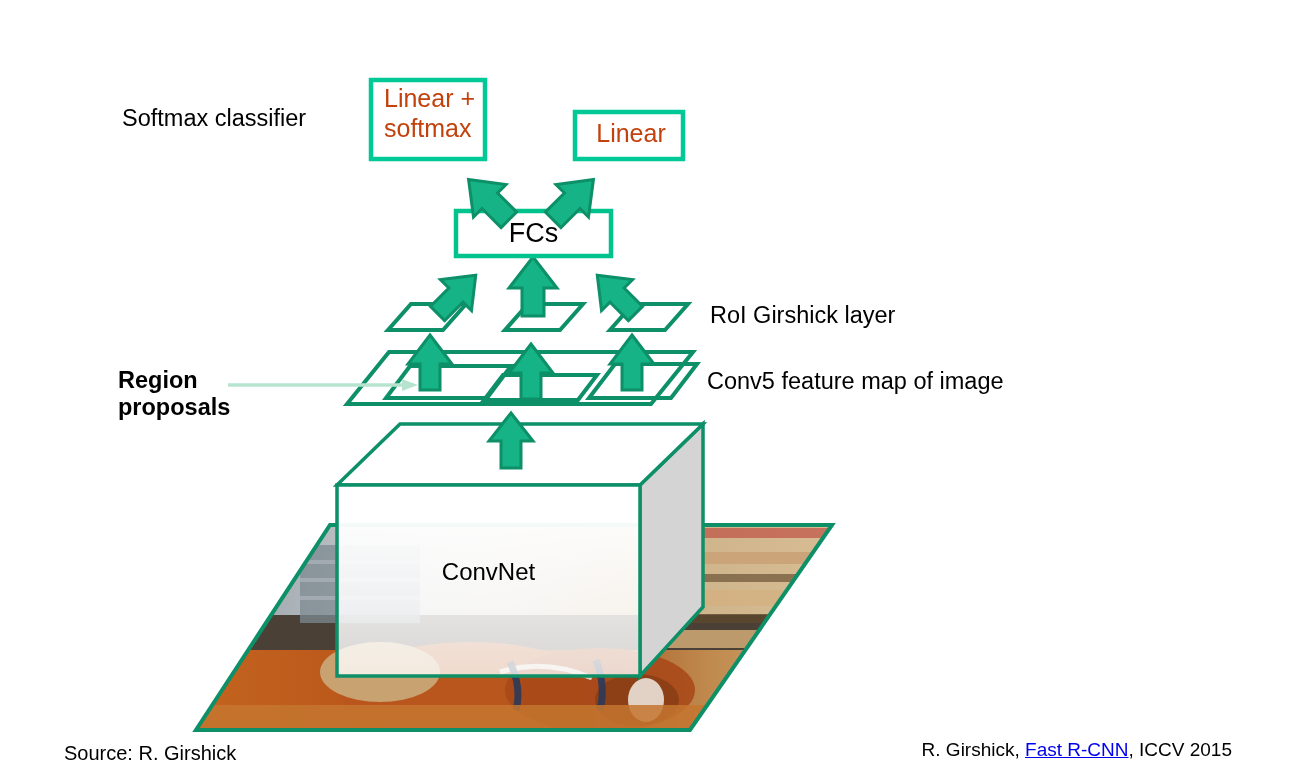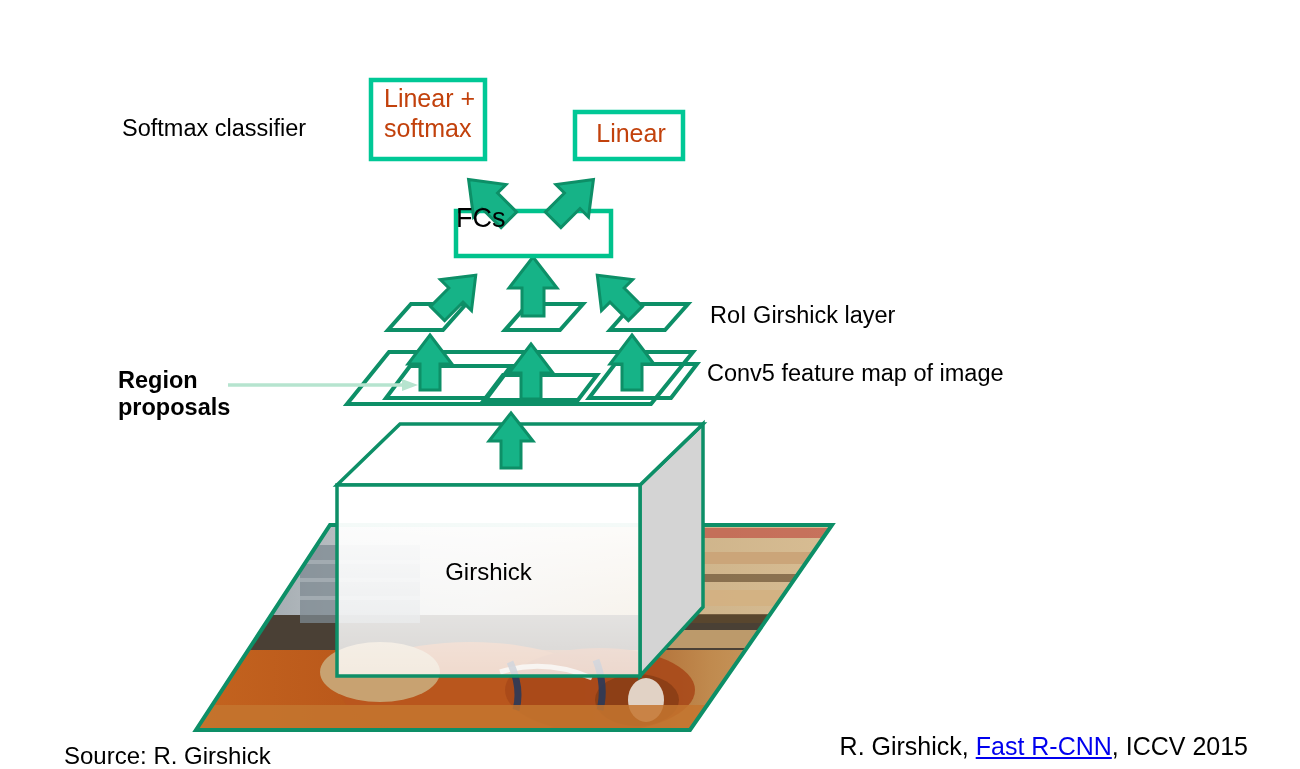--- a/index.html
+++ b/index.html
@@ -26,26 +26,26 @@
     height: 769px;
   }
   .lbl {
     position: absolute;
     font-family: "Liberation Sans", sans-serif;
     color: #000000;
     white-space: pre;
     line-height: 1.14;
   }
   .lbl-22 { font-size: 23.5px; }
-  .lbl-src { font-size: 24px; }
+  .lbl-src { font-size: 20px; }
   .cite {
     position: absolute;
-    right: 52px;
+    right: 68px;
     bottom: 8px;
-    font-size: 25px;
+    font-size: 19px;
     color: #000000;
     white-space: nowrap;
     text-align: center;
   }
   .cite a {
     color: #0000ee;
     text-decoration: underline;
   }
   .box-text {
     position: absolute;
@@ -186,31 +186,31 @@
       <line x1="228" y1="385" x2="405" y2="385" stroke="#b6e4cf" stroke-width="3.5"></line>
       <polygon points="418,385 402,379 402,391" fill="#b6e4cf"></polygon>
     </g>
   </svg>
 
   <div class="box-text mint-text" style="left:384px; top:84px; width:100px; text-align:left;">Linear +
 softmax</div>
 
   <div class="box-text mint-text" style="left:585px; top:119px; width:92px; text-align:center;">Linear</div>
 
-  <div class="box-text black-box-text" style="left:456px; top:203px; width:155px; text-align:left;">FCs</div>
-
-  <div class="box-text convnet-text" style="left:337px; top:558px; width:303px; text-align:center;">Girshick</div>
-
-  <div class="lbl lbl-22" style="left:122px; top:115px;">Softmax classifier</div>
+  <div class="box-text black-box-text" style="left:456px; top:218px; width:155px; text-align:center;">FCs</div>
+
+  <div class="box-text convnet-text" style="left:337px; top:558px; width:303px; text-align:center;">ConvNet</div>
+
+  <div class="lbl lbl-22" style="left:122px; top:105px;">Softmax classifier</div>
 
 
 
   <div class="lbl lbl-22" style="left:710px; top:302px;">RoI Girshick layer</div>
 
-  <div class="lbl lbl-22" style="left:707px; top:360px;">Conv5 feature map of image</div>
+  <div class="lbl lbl-22" style="left:707px; top:368px;">Conv5 feature map of image</div>
 
   <div class="lbl lbl-22" style="left:118px; top:367px;font-weight:bold;">Region
 proposals</div>
 
 
   <div class="lbl lbl-src" style="left:64px; top:742px;">Source: R. Girshick</div>
 
   <div class="cite"><span>R. Girshick, </span><a href="#">Fast R-CNN</a><span>, ICCV 2015</span></div>
 
 </div>

